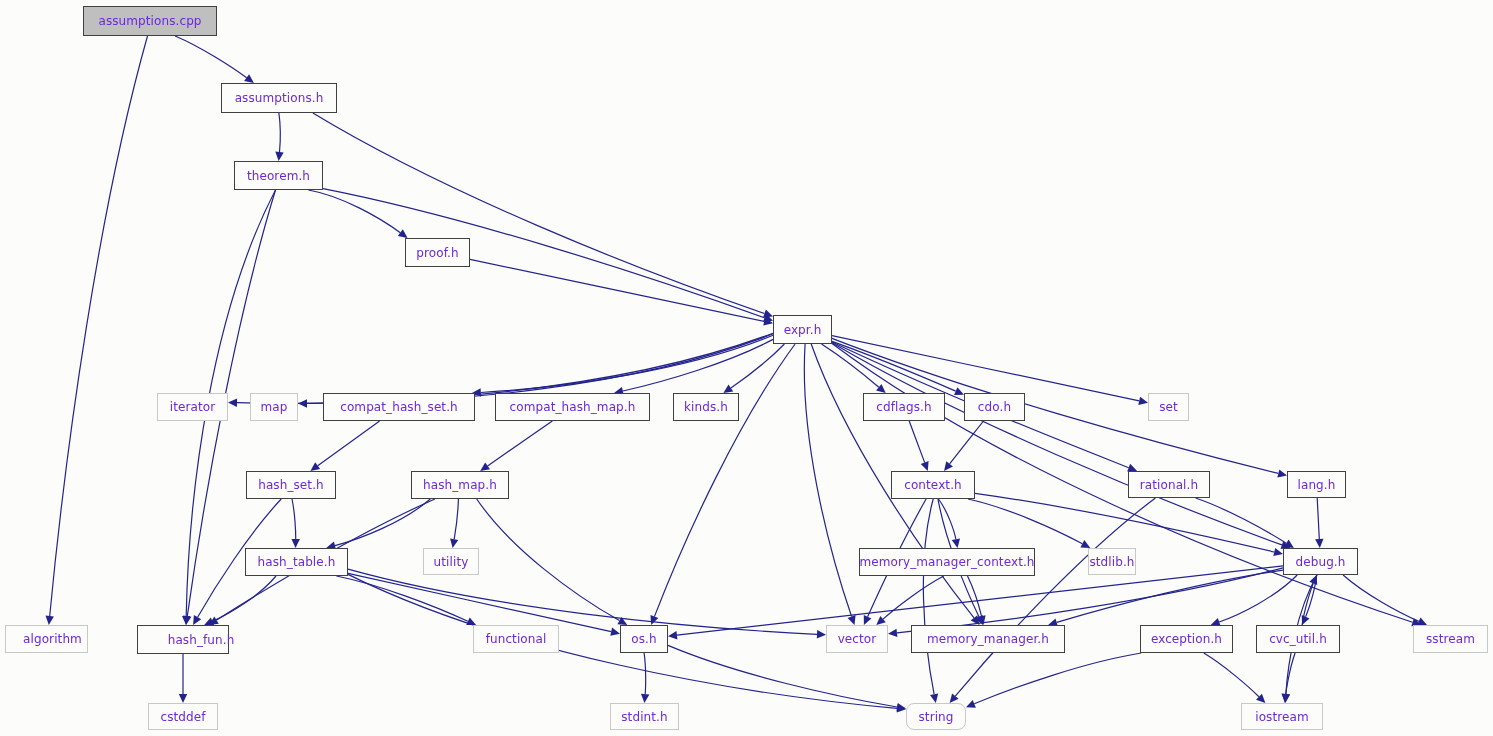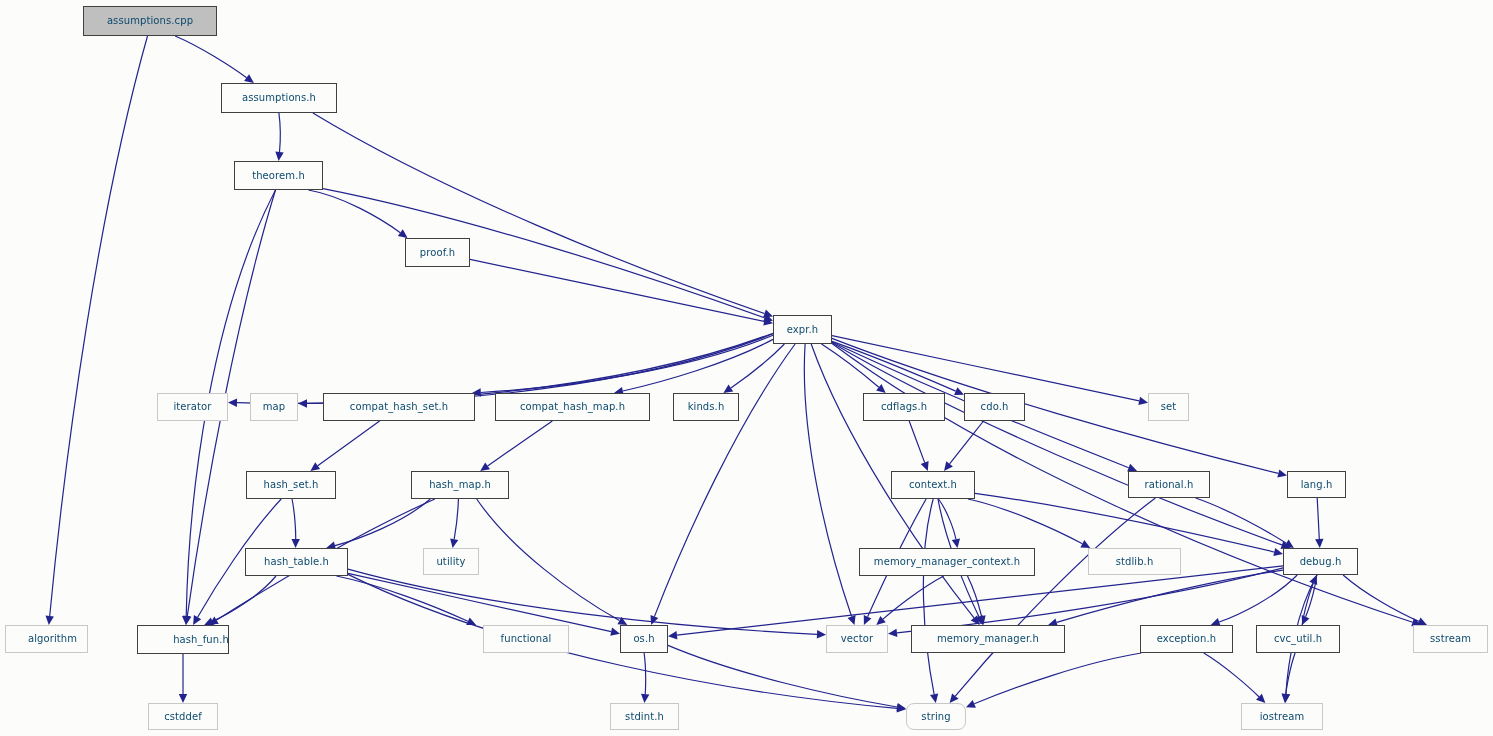--- a/index.html
+++ b/index.html
@@ -8,21 +8,21 @@
     width:1493px;height:736px;
     background:#fcfdfb;
     font-family:"DejaVu Sans","Liberation Sans",sans-serif;
     overflow:hidden;
   }
   #graph-svg{position:absolute;left:0;top:0;width:1493px;height:736px;}
   .edge-path{fill:none;stroke:#23238e;stroke-width:1.2;}
   .edge-head{fill:#23238e;stroke:none;}
   .node{position:absolute;box-sizing:border-box;display:flex;align-items:center;justify-content:center;
         background:#fcfdfb;white-space:nowrap;}
-  .node .node-label{font-size:10px;color:#0c4a6e;line-height:1;letter-spacing:0.1px;}
+  .node .node-label{font-size:12px;color:#6d28d9;line-height:1;letter-spacing:0.1px;}
   
   .node.n-project{border:1.6px solid #404040;}
   
   .node.n-system{border:1px solid #c8c8c8;}
   
   .node.n-root{border:1.6px solid #404040;background:#bfbfbf;}
 </style>
 </head>
 <body>
 
@@ -214,33 +214,33 @@
       </div>
       <div class="node n-project" style="left: 245px; top: 548px; width: 103px; height: 28px;">
         <span class="node-label">hash_table.h</span>
       </div>
       <div class="node n-system" style="left: 423px; top: 548px; width: 56px; height: 27px;">
         <span class="node-label">utility</span>
       </div>
       <div class="node n-project" style="left: 859px; top: 548px; width: 176px; height: 28px;">
         <span class="node-label">memory_manager_context.h</span>
       </div>
-      <div class="node n-system" style="left: 1088px; top: 548px; width: 93px; height: 27px;">
+      <div class="node n-system" style="left: 1088px; top: 548px; width: 48px; height: 27px;">
         <span class="node-label">stdlib.h</span>
       </div>
       <div class="node n-project" style="left: 1283px; top: 548px; width: 75px; height: 27px;">
         <span class="node-label">debug.h</span>
       </div>
       <div class="node n-system" style="left: 5px; top: 625px; width: 83px; height: 28px; padding-left: 12px;">
         <span class="node-label">algorithm</span>
       </div>
       <div class="node n-project" style="left: 137px; top: 625px; width: 92px; height: 29px; padding-left: 36px;">
         <span class="node-label">hash_fun.h</span>
       </div>
-      <div class="node n-system" style="left: 483px; top: 625px; width: 86px; height: 28px;">
+      <div class="node n-system" style="left: 473px; top: 625px; width: 86px; height: 28px;">
         <span class="node-label">functional</span>
       </div>
       <div class="node n-project" style="left: 620px; top: 625px; width: 48px; height: 28px;">
         <span class="node-label">os.h</span>
       </div>
       <div class="node n-system" style="left: 826px; top: 625px; width: 62px; height: 28px;">
         <span class="node-label">vector</span>
       </div>
       <div class="node n-project" style="left: 911px; top: 625px; width: 154px; height: 28px;">
         <span class="node-label">memory_manager.h</span>

